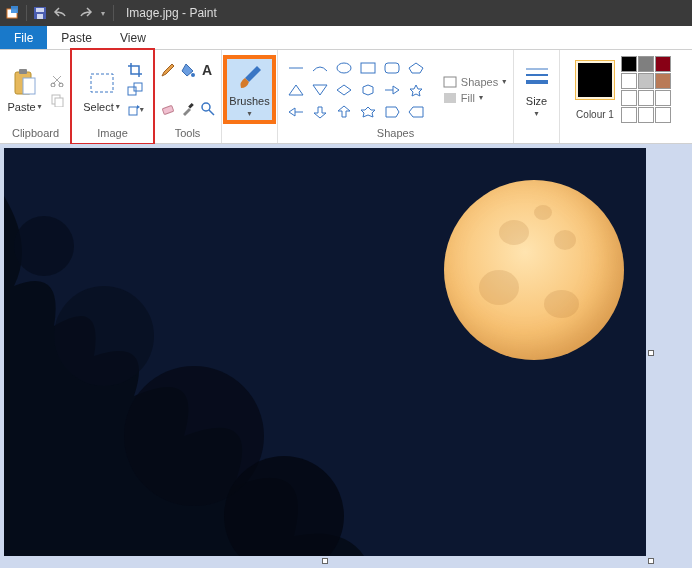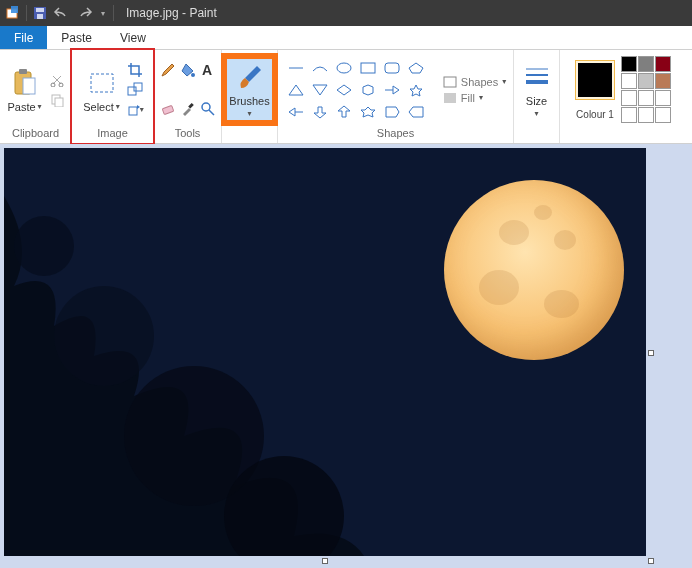--- a/index.html
+++ b/index.html
@@ -20,21 +20,21 @@
 .group-body { flex: 1; display: flex; align-items: center; gap: 4px; }
 .group-label { font-size: 11px; color: #666; text-align: left; height: 16px; }
 .highlight { border: 2px solid #d92a2a; position: absolute; left: -2px; top: -2px; right: -2px; bottom: -2px; pointer-events: none; }
 
 .vbtn { display: flex; flex-direction: column; align-items: center; gap: 2px; padding: 2px; cursor: pointer; }
 .vbtn-ico { width: 32px; height: 32px; display: flex; align-items: center; justify-content: center; }
 .vbtn-lbl { font-size: 11px; color: #333; display: flex; align-items: center; gap: 2px; }
 .smallcol { display: flex; flex-direction: column; gap: 2px; }
 .smallico { width: 18px; height: 18px; display: flex; align-items: center; justify-content: center; cursor: pointer; }
 
-.brushes { background: #c6dff7; border: 6px solid #f97316; padding: 2px; }
+.brushes { background: #c6dff7; border: 4px solid #f97316; padding: 2px; }
 
 .shape-grid { display: grid; grid-template-columns: repeat(6, 22px); grid-auto-rows: 20px; gap: 2px; width: 148px; }
 .shape-cell { border: 1px solid transparent; display: flex; align-items: center; justify-content: center; cursor: pointer; }
 
 .fillout { display: flex; flex-direction: column; gap: 4px; font-size: 11px; color: #777; padding-left: 6px; }
 .fillout-row { display: flex; align-items: center; gap: 4px; }
 
 .swatch { width: 40px; height: 40px; border: 1px solid #bbb; padding: 2px; }
 .swatch-inner { width: 100%; height: 100%; }
 .swatch-col { display: flex; flex-direction: column; align-items: center; gap: 9px; }

